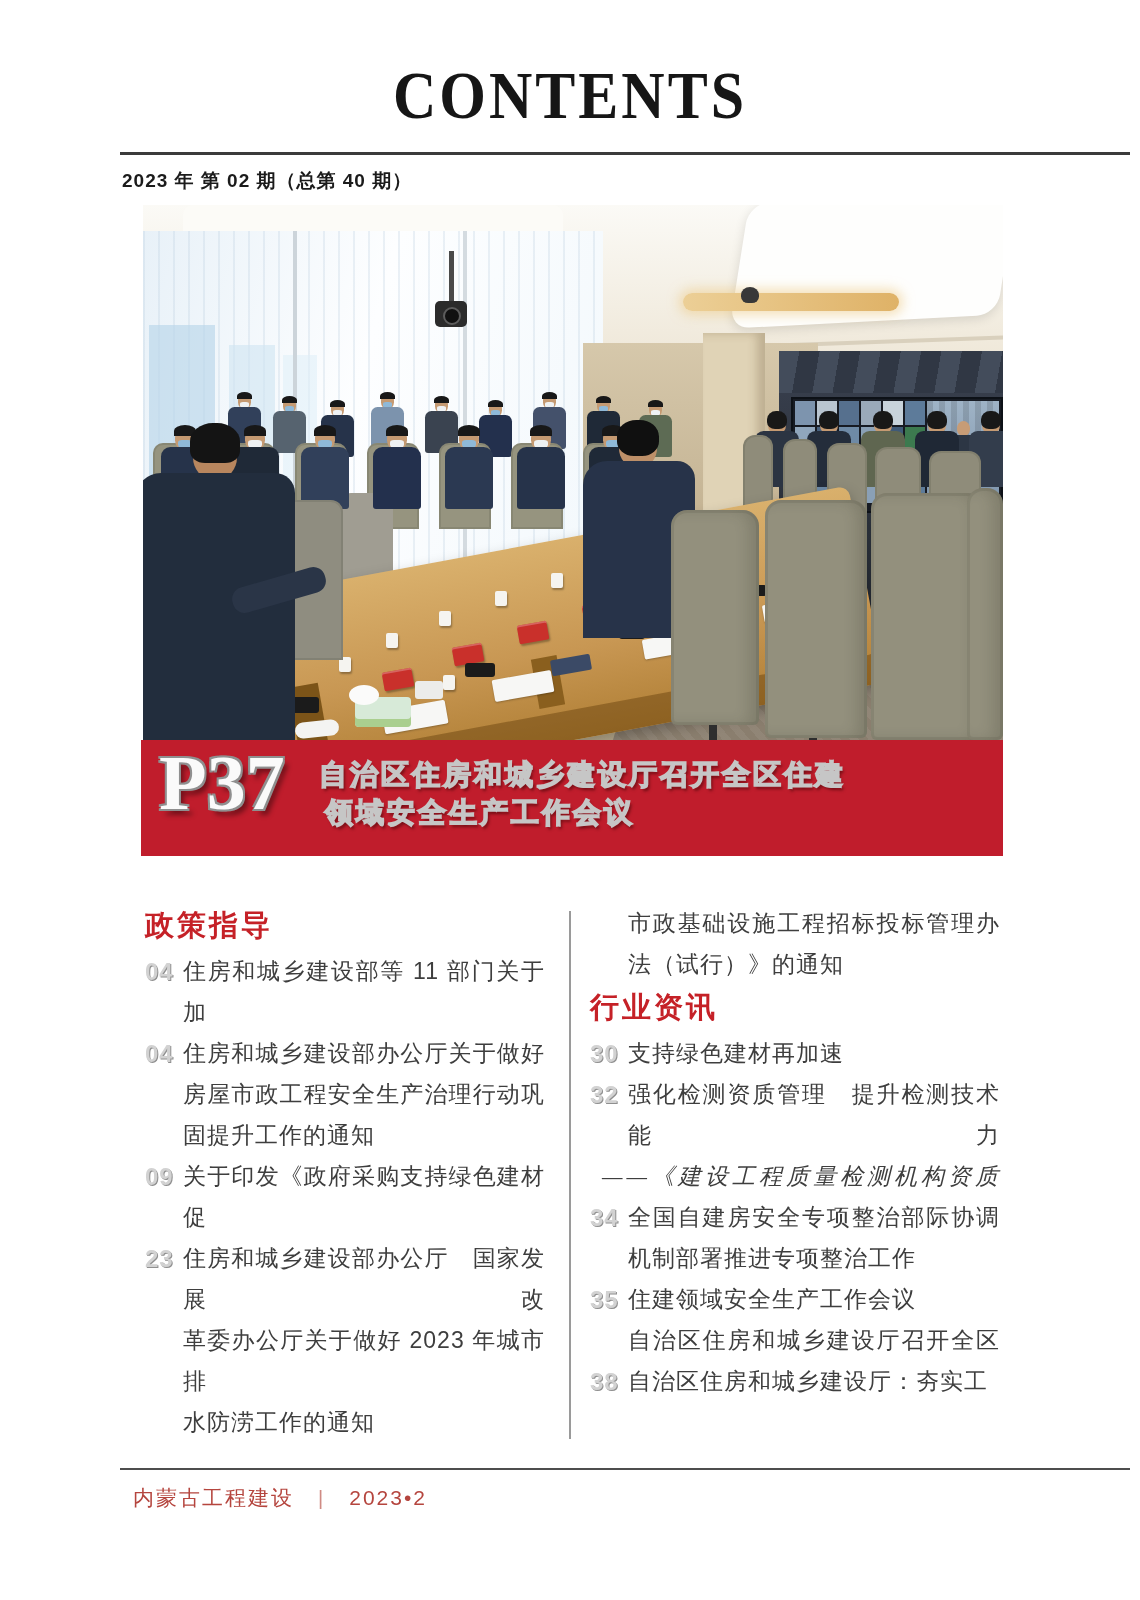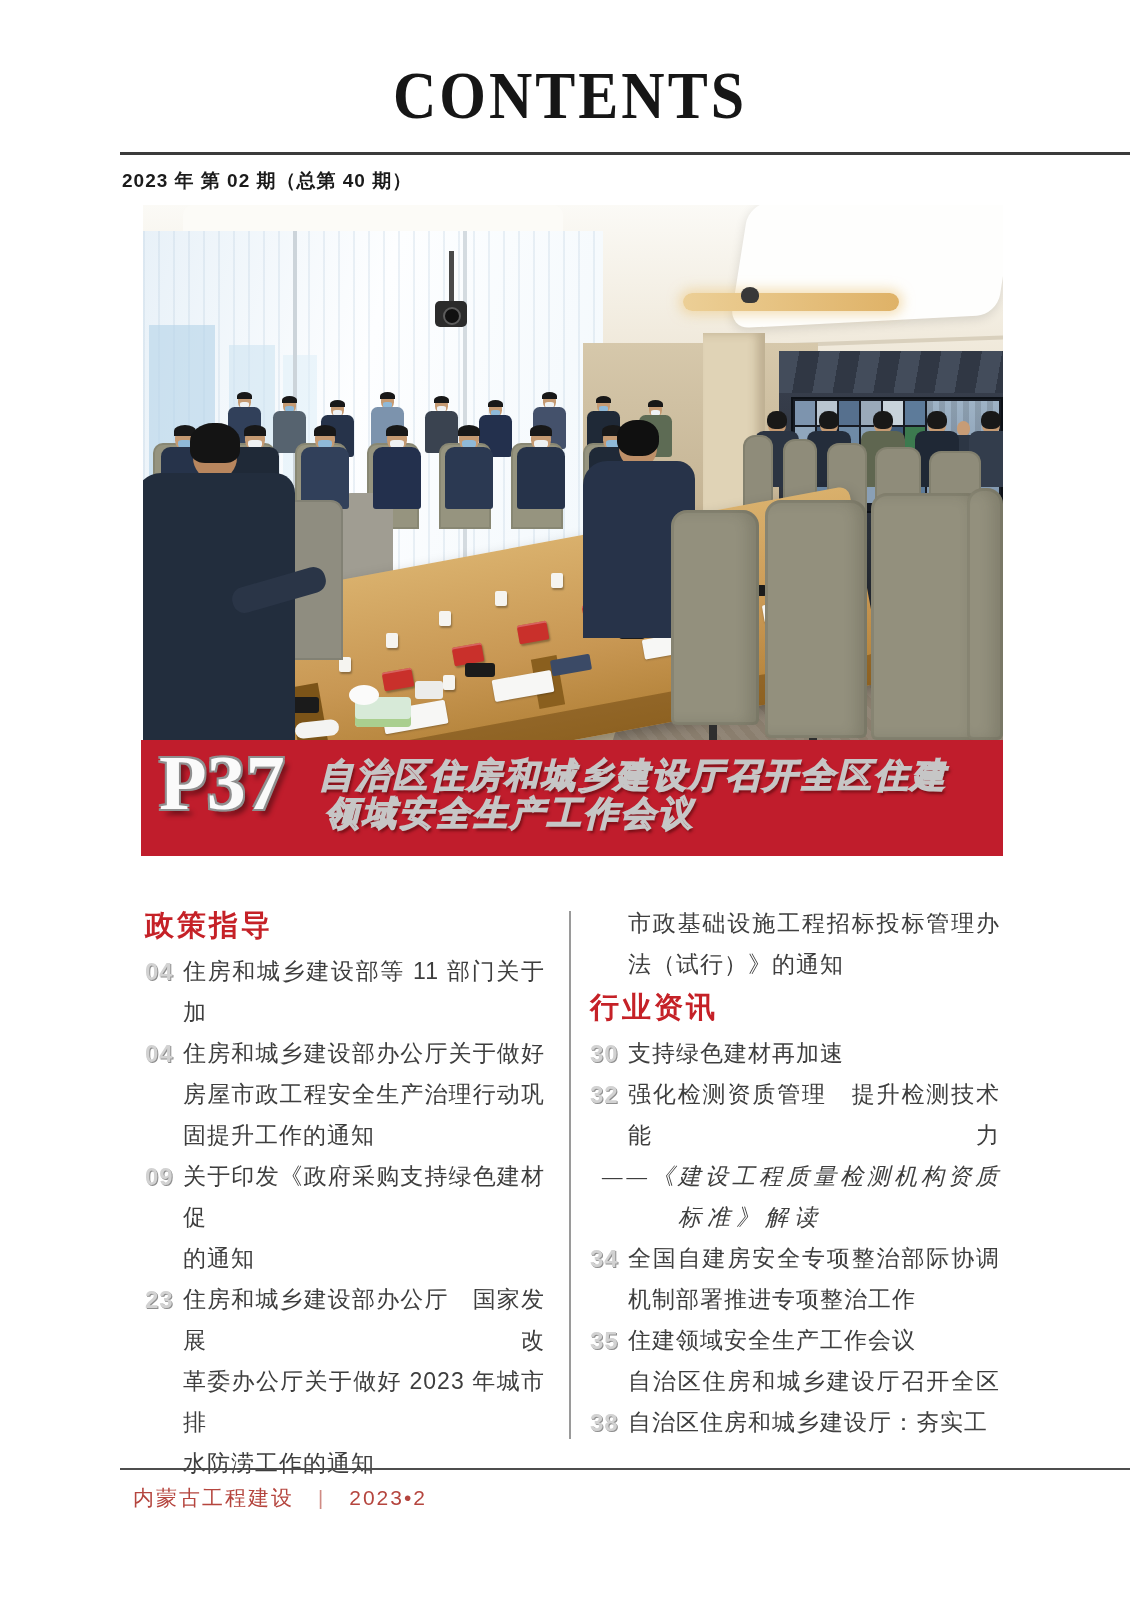--- a/index.html
+++ b/index.html
@@ -66,23 +66,23 @@
     background:repeating-linear-gradient(50deg,rgba(255,255,255,.06) 0 7px,transparent 7px 14px);}
   .ph-sill{left:0;top:428px;width:190px;height:46px;background:#d6d2c6;}
   .ph-floor-left{left:0;top:472px;width:215px;height:63px;background:#b3ada0;}
 
   
   .banner{position:absolute;left:141px;top:740px;width:862px;height:116px;background:var(--banner-red);}
   .p37{position:absolute;left:18px;top:2px;font-family:"Liberation Serif","DejaVu Serif",serif;
     font-weight:bold;font-size:78px;line-height:82px;color:#fafafa;
     text-shadow:-2px -2px 0 #8f8f8f,2px -2px 0 #8f8f8f,-2px 2px 0 #8f8f8f,2px 2px 0 #8f8f8f,5px 6px 5px rgba(0,0,0,.4);}
   .banner-titles{position:absolute;left:178px;top:16px;}
-  .bt-line{font-size:34px;line-height:38px;font-weight:bold;letter-spacing:3px;
+  .bt-line{font-size:28px;line-height:38px;font-weight:bold;letter-spacing:3px;
     color:var(--title-fill);-webkit-text-stroke:1.6px var(--title-stroke);
-    text-shadow:2px 3px 3px rgba(50,0,0,.55);font-style:italic;}
+    text-shadow:2px 3px 3px rgba(50,0,0,.55);}
   .bt-line+.bt-line{margin-left:6px;}
 
   
   .toc{position:absolute;left:145px;top:903px;width:860px;height:545px;}
   .toc-col{position:absolute;top:0;}
   .toc-left{left:0;width:400px;}
   .toc-right{left:445px;width:410px;}
   .toc-divider{position:absolute;left:424px;top:8px;width:2px;height:528px;background:#9a9a9a;}
   .toc-heading{font-size:29px;font-weight:bold;color:var(--heading-red);
     letter-spacing:3px;line-height:44px;height:48px;}
@@ -379,21 +379,20 @@
           <div class="toc-text">
             <div class="toc-line full">住房和城乡建设部办公厅关于做好</div>
             <div class="toc-line full">房屋市政工程安全生产治理行动巩</div>
             <div class="toc-line">固提升工作的通知</div>
           </div>
         </div>
         <div class="toc-item">
           <div class="toc-num">09</div>
           <div class="toc-text">
             <div class="toc-line full">关于印发《政府采购支持绿色建材促</div>
-            <div class="toc-line">的通知</div>
           </div>
         </div>
         <div class="toc-item">
           <div class="toc-num">23</div>
           <div class="toc-text">
             <div class="toc-line full">住房和城乡建设部办公厅　国家发展改</div>
             <div class="toc-line full">革委办公厅关于做好 2023 年城市排</div>
             <div class="toc-line">水防涝工作的通知</div>
           </div>
         </div>
@@ -412,21 +411,20 @@
           <div class="toc-num">30</div>
           <div class="toc-text">
             <div class="toc-line">支持绿色建材再加速</div>
           </div>
         </div>
         <div class="toc-item">
           <div class="toc-num">32</div>
           <div class="toc-text">
             <div class="toc-line full">强化检测资质管理　提升检测技术能力</div>
             <div class="toc-line kai">——《建设工程质量检测机构资质</div>
-            <div class="toc-line kai kai2">标准》解读</div>
           </div>
         </div>
         <div class="toc-item">
           <div class="toc-num">34</div>
           <div class="toc-text">
             <div class="toc-line full">全国自建房安全专项整治部际协调</div>
             <div class="toc-line">机制部署推进专项整治工作</div>
           </div>
         </div>
         <div class="toc-item">

